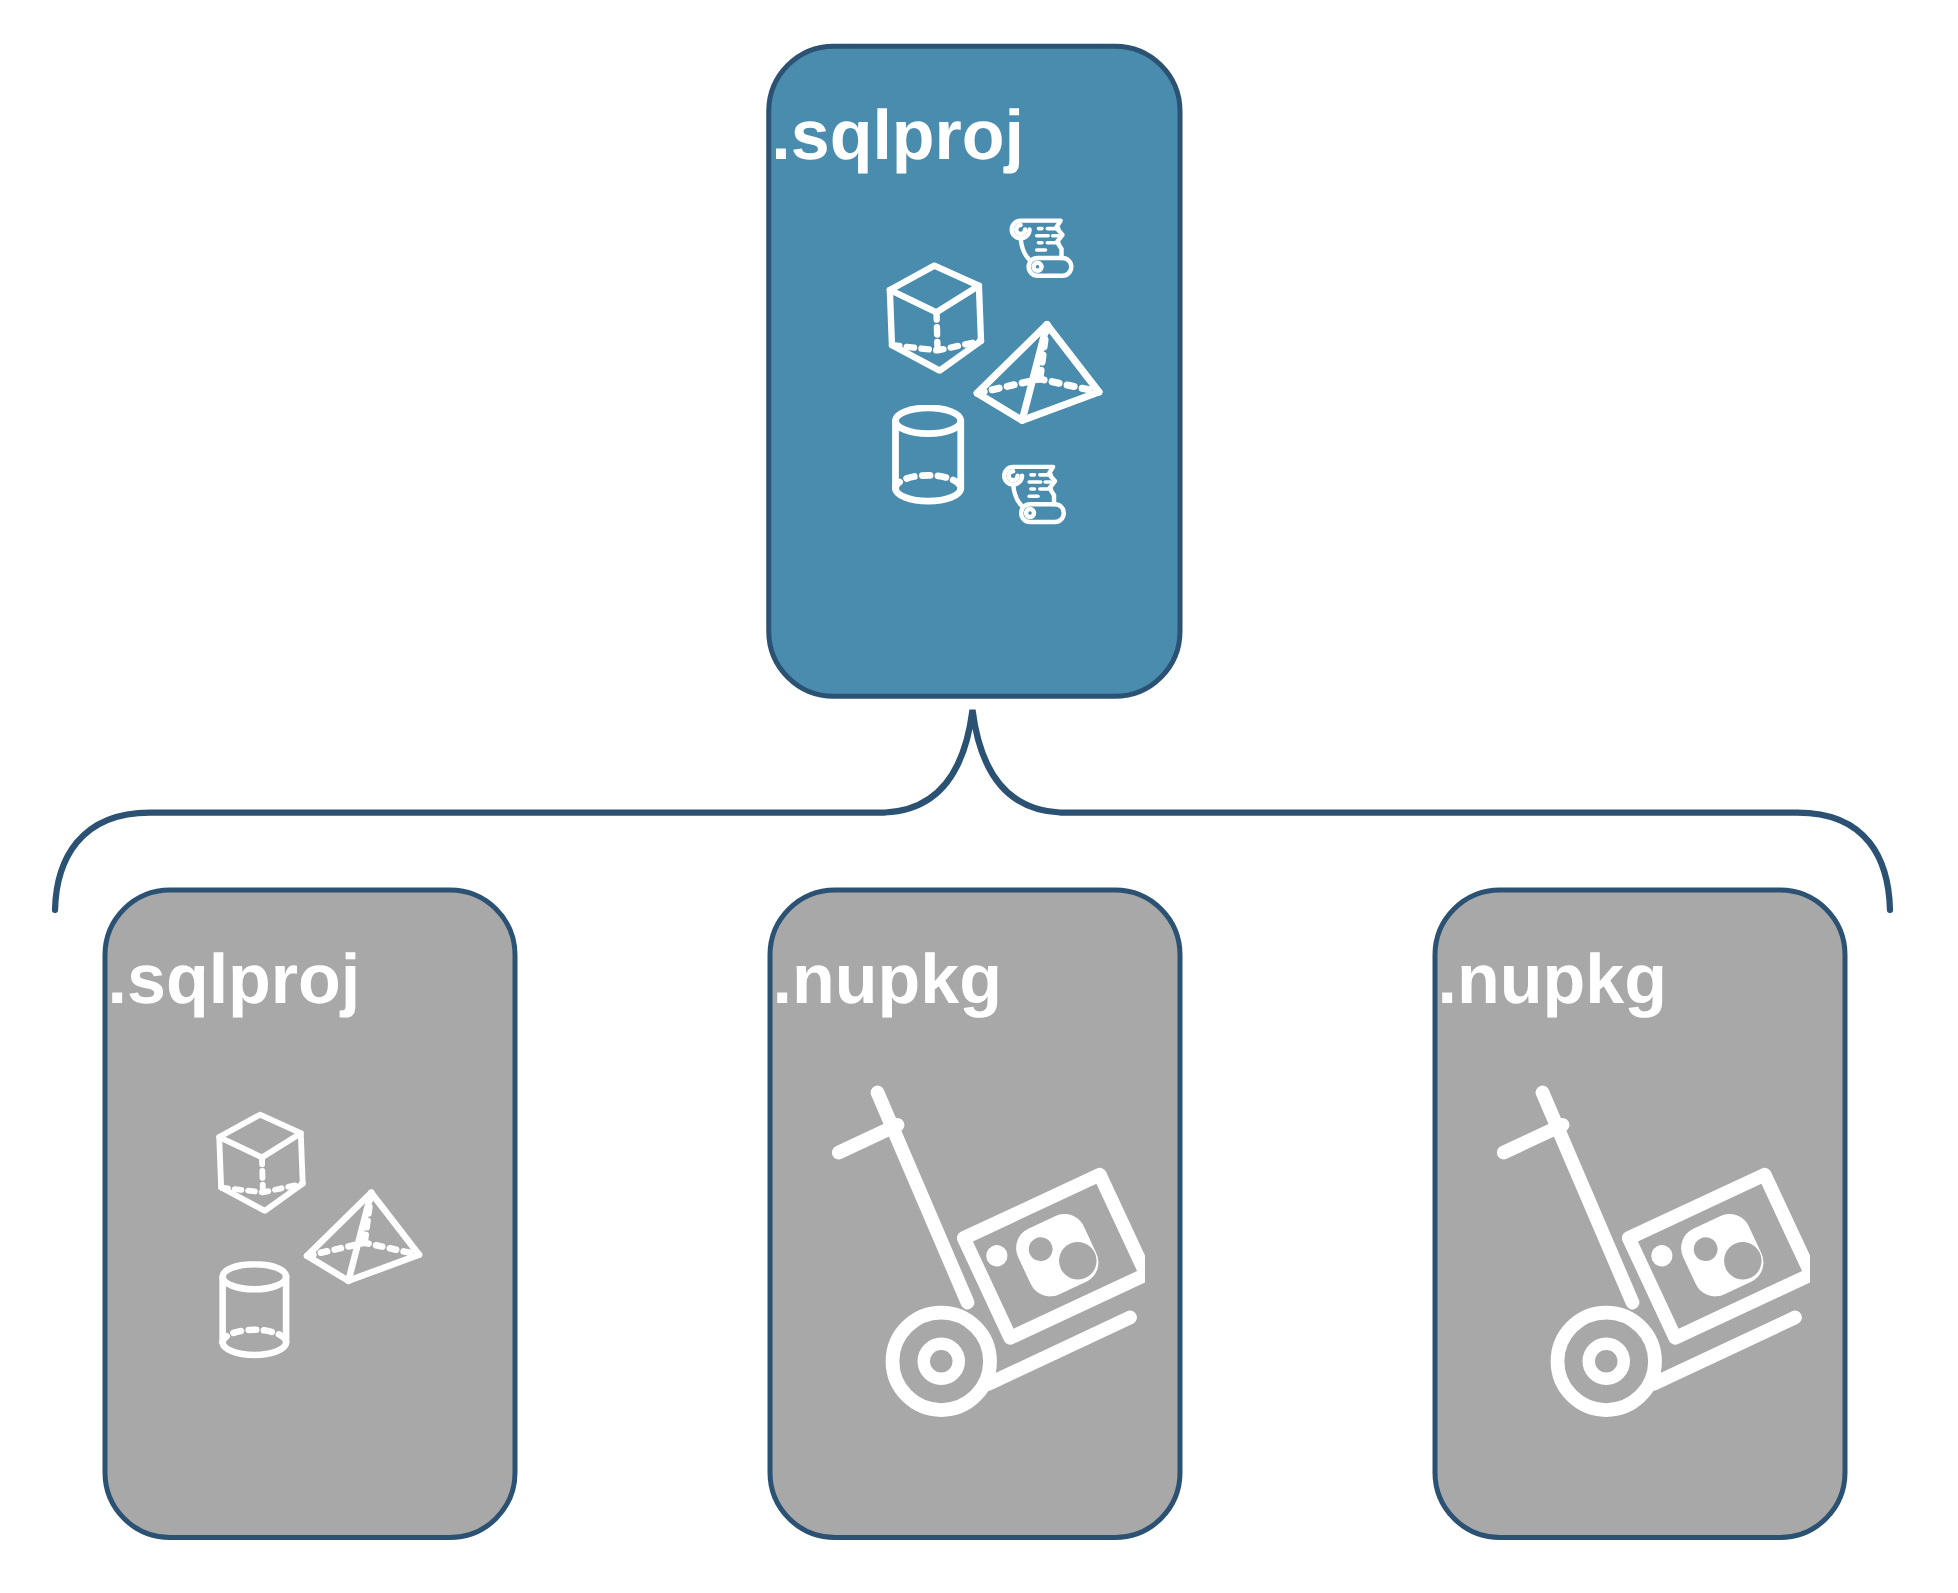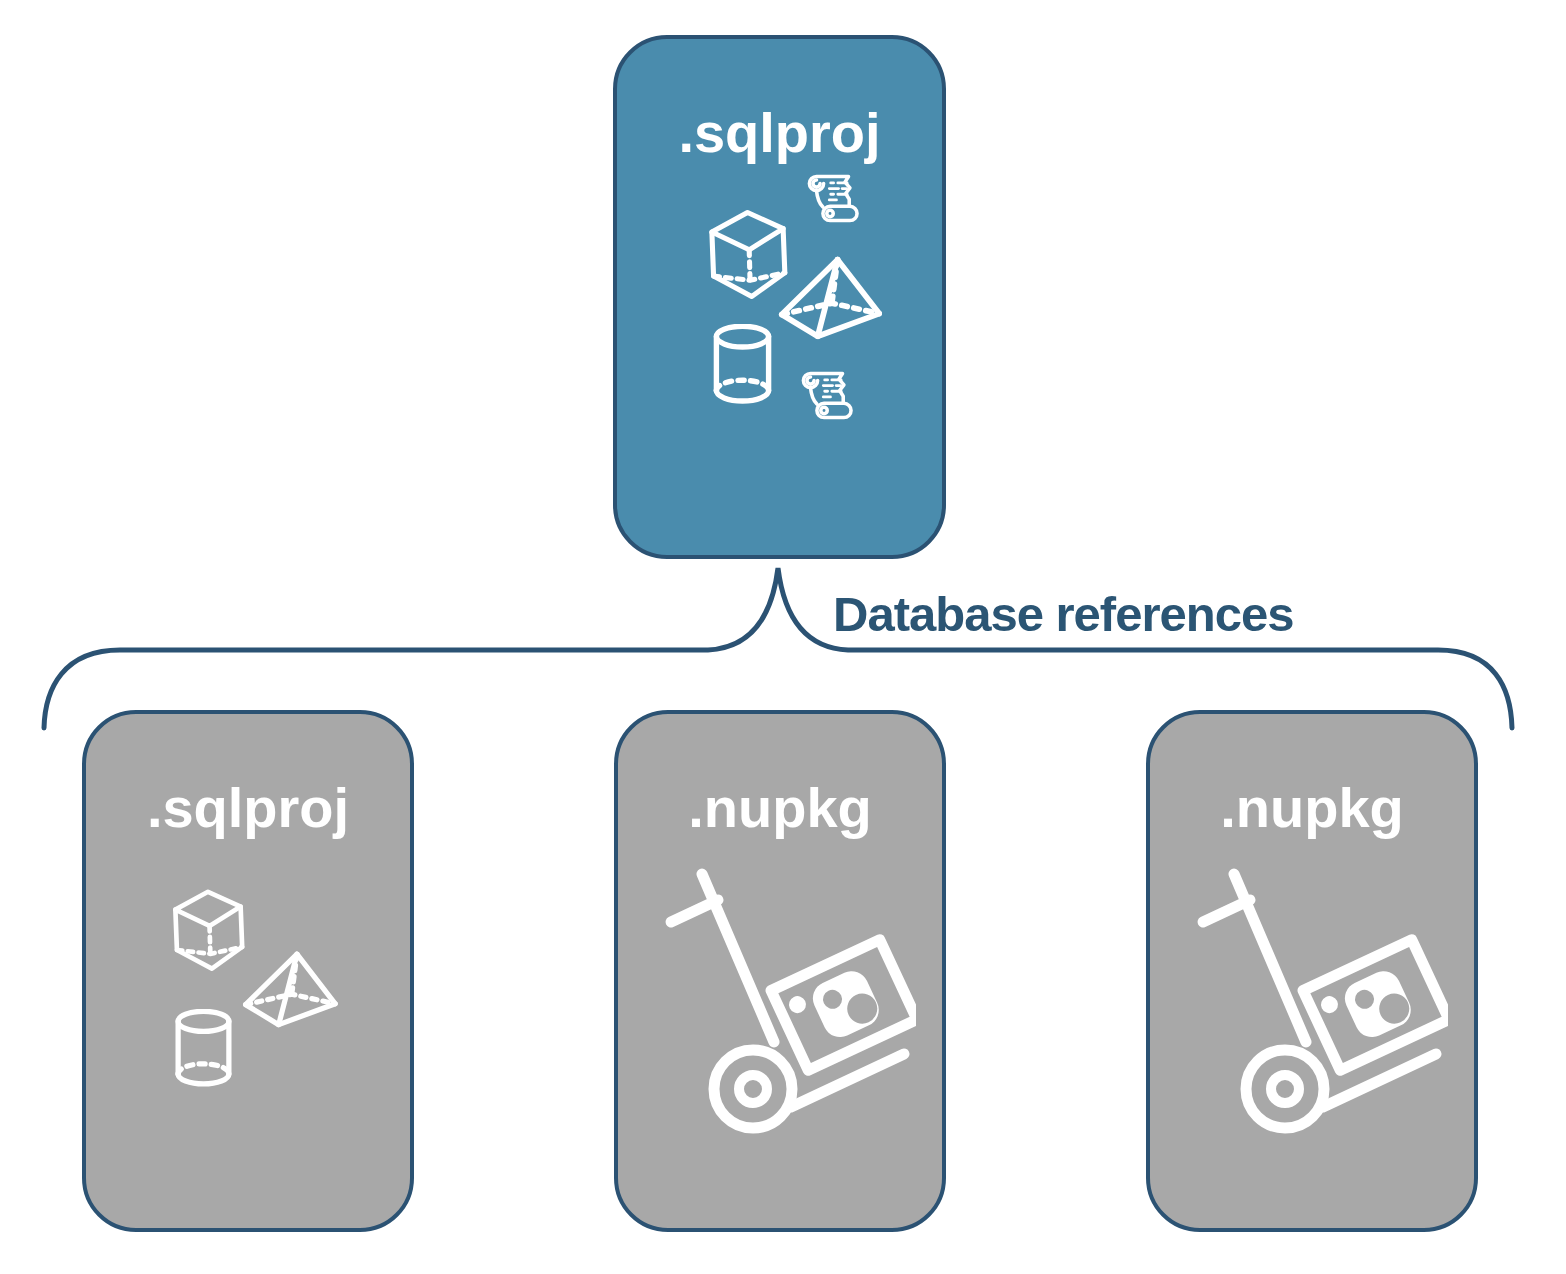--- a/index.html
+++ b/index.html
@@ -11,22 +11,22 @@
     position:absolute; box-sizing:border-box;
     border:4px solid #2B5273; border-radius:54px;
   }
   .card.root { left:613px; top:35px;  width:333px; height:524px; background:#4A8CAD; }
   .card.child { top:710px; width:332px; height:522px; background:#A8A8A8; }
   .card.c1 { left:82px; }
   .card.c2 { left:614px; }
   .card.c3 { left:1146px; }
   .card-label {
     position:absolute; left:0; right:0; top:38px;
-    text-align:center; font-size:56px; font-weight:bold; line-height:1.1;
-    color:#ffffff; letter-spacing:0px;margin-top:25px;
+    text-align:left; font-size:56px; font-weight:bold; line-height:1.1;
+    color:#ffffff; letter-spacing:0px;
   }
   .cluster { position:absolute; }
   .root .cluster    { left:81px; top:130px; width:185px; height:270px; }
   .c1 .cluster      { left:83px; top:170px; width:172px; height:212px; }
   .c2 .cluster, .c3 .cluster { left:38px; top:150px; width:260px; height:295px; }
   .brace { position:absolute; left:0; top:0; width:1566px; height:1274px; pointer-events:none; }
   .connector-label {
     position:absolute; left:833px; top:586px;
     font-size:49px; font-weight:bold; letter-spacing:-1px;
     color:#2B5574; white-space:nowrap;
@@ -100,21 +100,20 @@
     </symbol>
   </defs>
 </svg>
 
 <div class="canvas">
 
   <svg class="brace" viewBox="0 0 1566 1274">
     <path d="M44 728 C45 688 64 650 120 650 H708 C752 648 772 616 778 568 C784 616 804 648 848 650 H1438 C1494 650 1511 688 1512 728" fill="none" stroke="#2B5273" stroke-width="5" stroke-linecap="round"></path>
   </svg>
 
-  <div class="connector-label">Database references</div>
 
   <div class="card root">
     <div class="card-label">.sqlproj</div>
     <svg class="cluster" viewBox="0 0 185 270">
       <use href="#sym-scroll" x="105" y="3" width="64" height="63"></use>
       <use href="#sym-cube" x="7" y="35" width="85" height="95"></use>
       <use href="#sym-pyramid" x="79" y="85" width="106" height="87"></use>
       <use href="#sym-cylinder" x="12" y="155" width="65" height="81"></use>
       <use href="#sym-scroll" x="99" y="200" width="64" height="63"></use>
     </svg>

